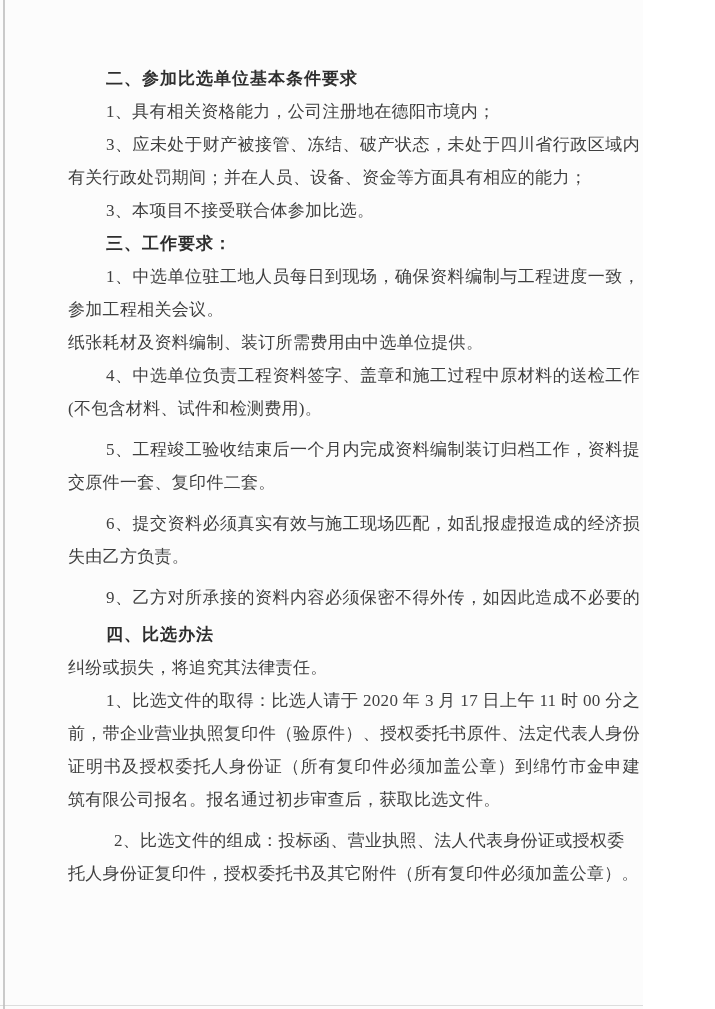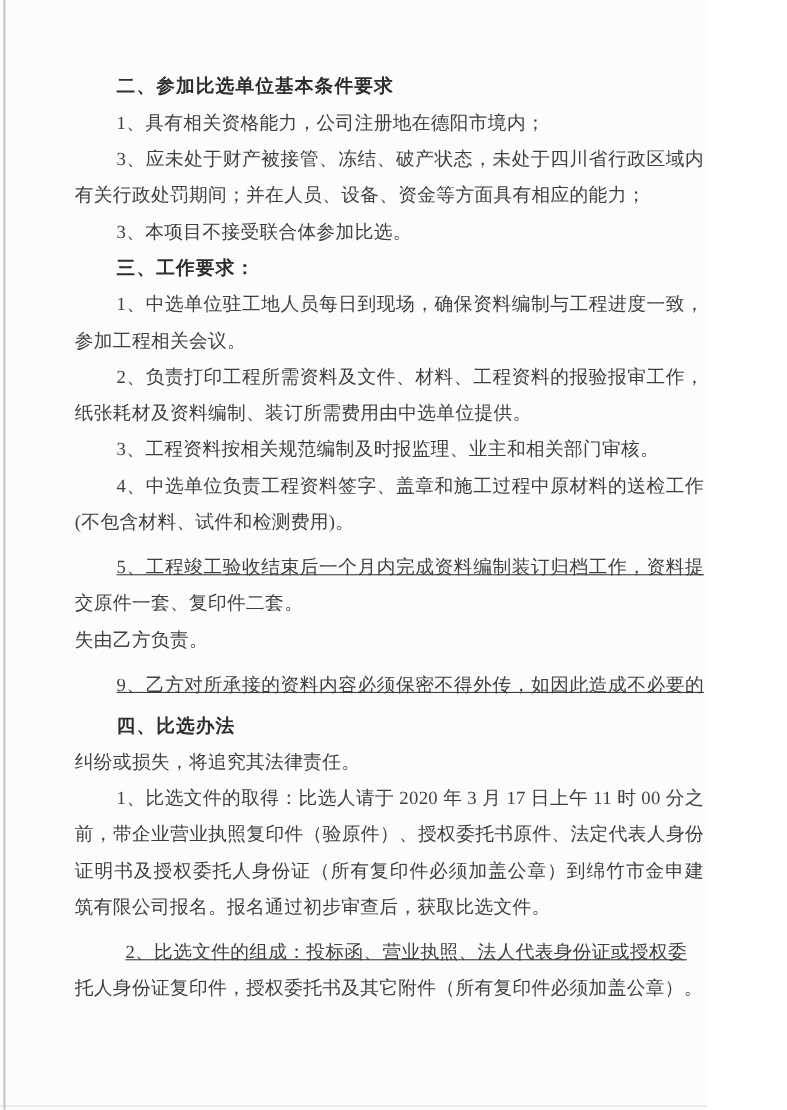--- a/index.html
+++ b/index.html
@@ -47,21 +47,21 @@
   }
   .line.fill{
     white-space:normal;
     text-align:justify;
     text-align-last:justify;
     overflow:hidden;
     height:33px;
   }
   .line.ind{ padding-left:38px; }
   .line.ind-x{ padding-left:46px; }
-  .line.gap{ margin-top:8px;text-decoration:underline; }
+  .line.gap{ margin-top:8px; }
   .line.gap-sm{ margin-top:4px; }
   .line.heading{
     font-weight:700;
     color:var(--heading-color);
     letter-spacing:1px;
   }
 </style>
 </head>
 <body>
 
@@ -71,27 +71,26 @@
   <div class="scan-edge-bottom"></div>
   <div class="doc-body">
       <div class="line heading ind">二、参加比选单位基本条件要求</div>
       <div class="line ind">1、具有相关资格能力，公司注册地在德阳市境内；</div>
       <div class="line fill ind">3、应未处于财产被接管、冻结、破产状态，未处于四川省行政区域内</div>
       <div class="line">有关行政处罚期间；并在人员、设备、资金等方面具有相应的能力；</div>
       <div class="line ind">3、本项目不接受联合体参加比选。</div>
       <div class="line heading ind">三、工作要求：</div>
       <div class="line fill ind">1、中选单位驻工地人员每日到现场，确保资料编制与工程进度一致，</div>
       <div class="line">参加工程相关会议。</div>
-      <div class="line fill ind">2、负责打印工程所需资料及文件、材料、工程资料的报验报审工作，</div>
       <div class="line">纸张耗材及资料编制、装订所需费用由中选单位提供。</div>
-      <div class="line ind">3、工程资料按相关规范编制及时报监理、业主和相关部门审核。</div>
       <div class="line fill ind">4、中选单位负责工程资料签字、盖章和施工过程中原材料的送检工作</div>
       <div class="line">(不包含材料、试件和检测费用)。</div>
       <div class="line fill ind gap">5、工程竣工验收结束后一个月内完成资料编制装订归档工作，资料提</div>
       <div class="line">交原件一套、复印件二套。</div>
+      <div class="line fill ind gap">6、提交资料必须真实有效与施工现场匹配，如乱报虚报造成的经济损</div>
       <div class="line">失由乙方负责。</div>
       <div class="line fill ind gap">9、乙方对所承接的资料内容必须保密不得外传，如因此造成不必要的</div>
       <div class="line heading ind gap-sm">四、比选办法</div>
       <div class="line">纠纷或损失，将追究其法律责任。</div>
       <div class="line fill ind">1、比选文件的取得：比选人请于 2020 年 3 月 17 日上午 11 时 00 分之</div>
       <div class="line fill">前，带企业营业执照复印件（验原件）、授权委托书原件、法定代表人身份</div>
       <div class="line fill">证明书及授权委托人身份证（所有复印件必须加盖公章）到绵竹市金申建</div>
       <div class="line">筑有限公司报名。报名通过初步审查后，获取比选文件。</div>
       <div class="line ind-x gap">2、比选文件的组成：投标函、营业执照、法人代表身份证或授权委</div>
       <div class="line">托人身份证复印件，授权委托书及其它附件（所有复印件必须加盖公章）。</div>

